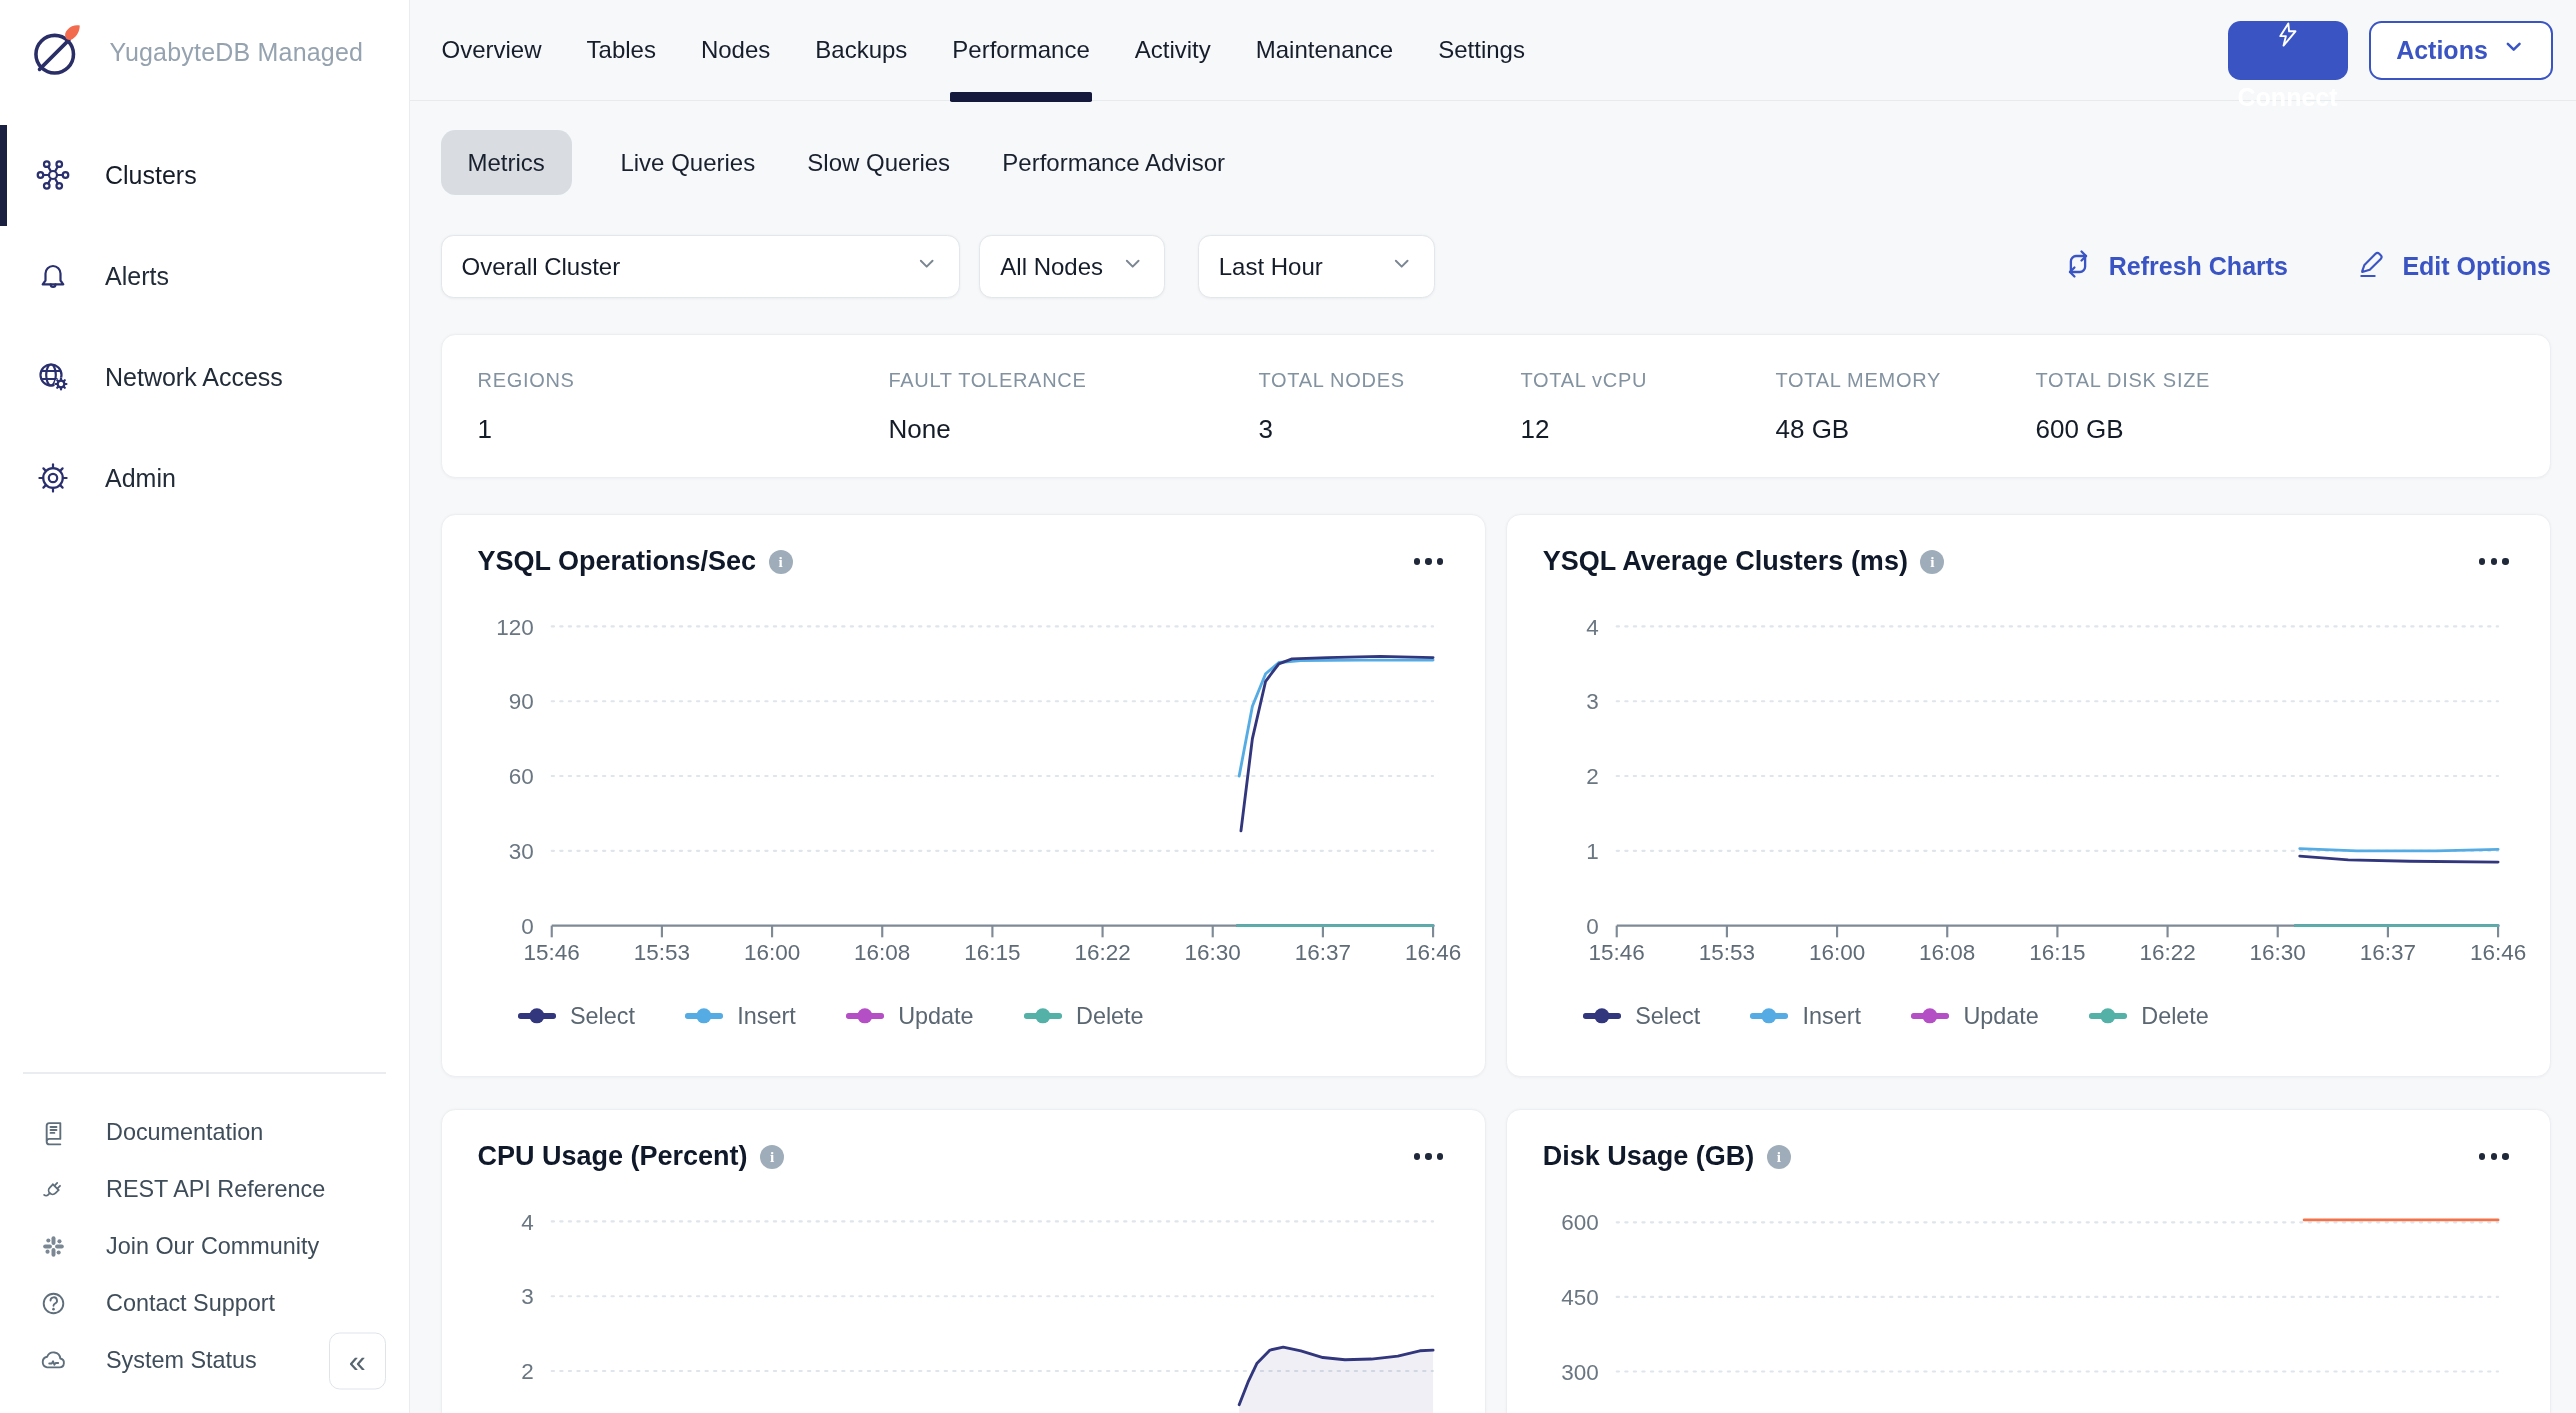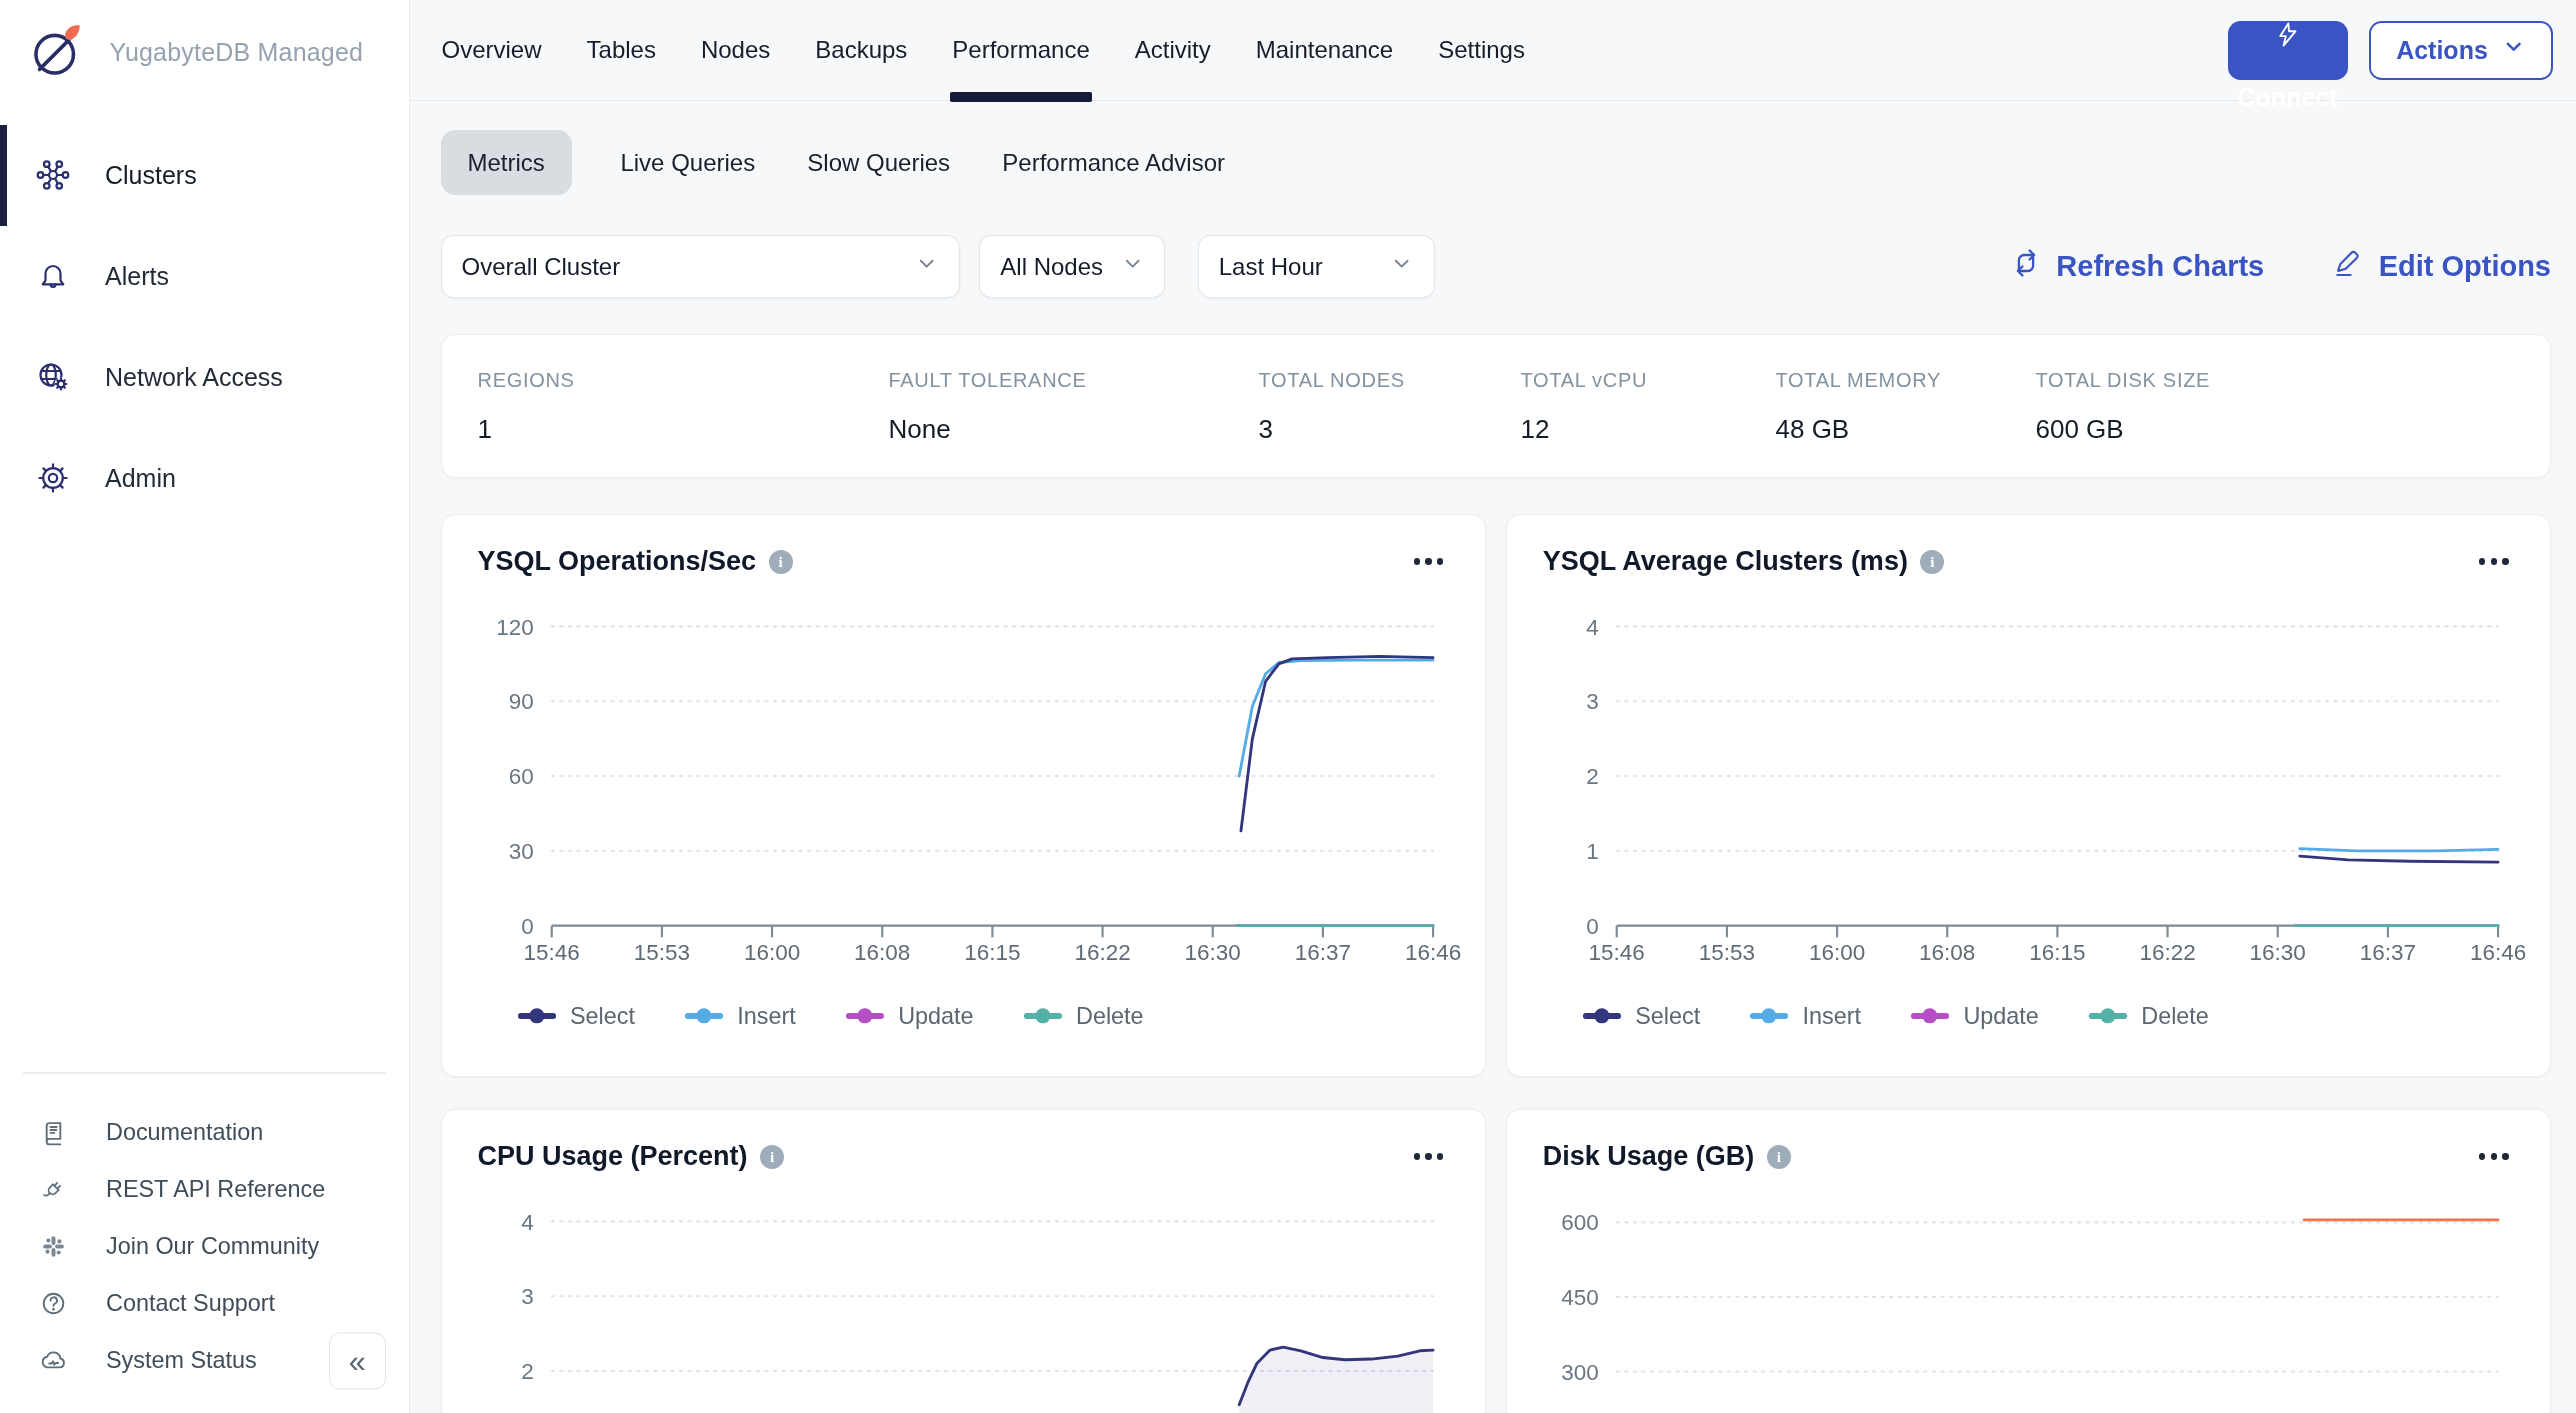--- a/index.html
+++ b/index.html
@@ -33,21 +33,21 @@
   .btn-actions{display:flex;align-items:center;gap:14.4px;height:59px;padding:0 25px;background:#fff;border:2.7px solid #3A54C4;border-radius:12.6px;color:#3A54C4;font-size:25px;font-weight:700;cursor:pointer;box-sizing:border-box;}
 
   .subtabs{display:flex;align-items:center;gap:45px;margin:29px 0 0 30.5px;}
   .subtab{height:65px;display:flex;align-items:center;padding:0 3.6px;font-size:24px;color:#1A212E;cursor:pointer;border-radius:14.4px;}
   .subtab.active{background:#D9DDE2;padding:0 27px;}
 
   .filters{display:flex;align-items:center;margin:40px 25px 0 30.5px;gap:18px;}
   .select{display:flex;align-items:center;justify-content:space-between;height:63px;background:#fff;border:1.8px solid #E2E7EB;border-radius:12.6px;padding:0 20px;font-size:24px;color:#161D2A;cursor:pointer;box-sizing:border-box;box-shadow:0 0.9px 2.7px rgba(16,24,40,.05);}
   .select.wide{width:519px;} .select.mid{width:186px;margin-left:1.8px;} .select.small{width:237px;margin-left:14.4px;}
   .filter-links{margin-left:auto;display:flex;gap:68px;align-items:center;}
-  .link-btn{display:flex;align-items:center;gap:14.4px;font-size:29px;font-weight:700;color:#3A54C4;cursor:pointer;}
+  .link-btn{display:flex;align-items:center;gap:14.4px;font-size:25px;font-weight:700;color:#3A54C4;cursor:pointer;}
 
   .stats-card{margin:36px 25px 0 30.5px;background:#fff;border:0.9px solid #ECEFF2;border-radius:14.4px;box-shadow:0 0.9px 2.7px rgba(16,24,40,.04);padding:34px 0 32px 36px;display:grid;grid-template-columns:411px 370px 262px 255px 260px auto;}
   .stat .s-label{font-size:20px;letter-spacing:0.7px;color:#8292A0;}
   .stat .s-value{font-size:26px;color:#141C28;margin-top:21.6px;}
 
   .charts-grid{margin:36px 25px 0 30.5px;display:grid;grid-template-columns:1fr 1fr;gap:32px 20px;}
   .chart-card{background:#fff;border:0.9px solid #ECEFF2;border-radius:14.4px;box-shadow:0 0.9px 2.7px rgba(16,24,40,.04);padding:27px 36px 27px 36px;box-sizing:border-box;min-height:563px;}
   .chart-head{display:flex;align-items:center;height:40px;}
   .chart-title{font-size:27px;font-weight:700;color:#10192A;}
   .info-icon{width:24px;height:24px;border-radius:50%;background:#9FADBA;margin-left:12.6px;position:relative;cursor:pointer;}

